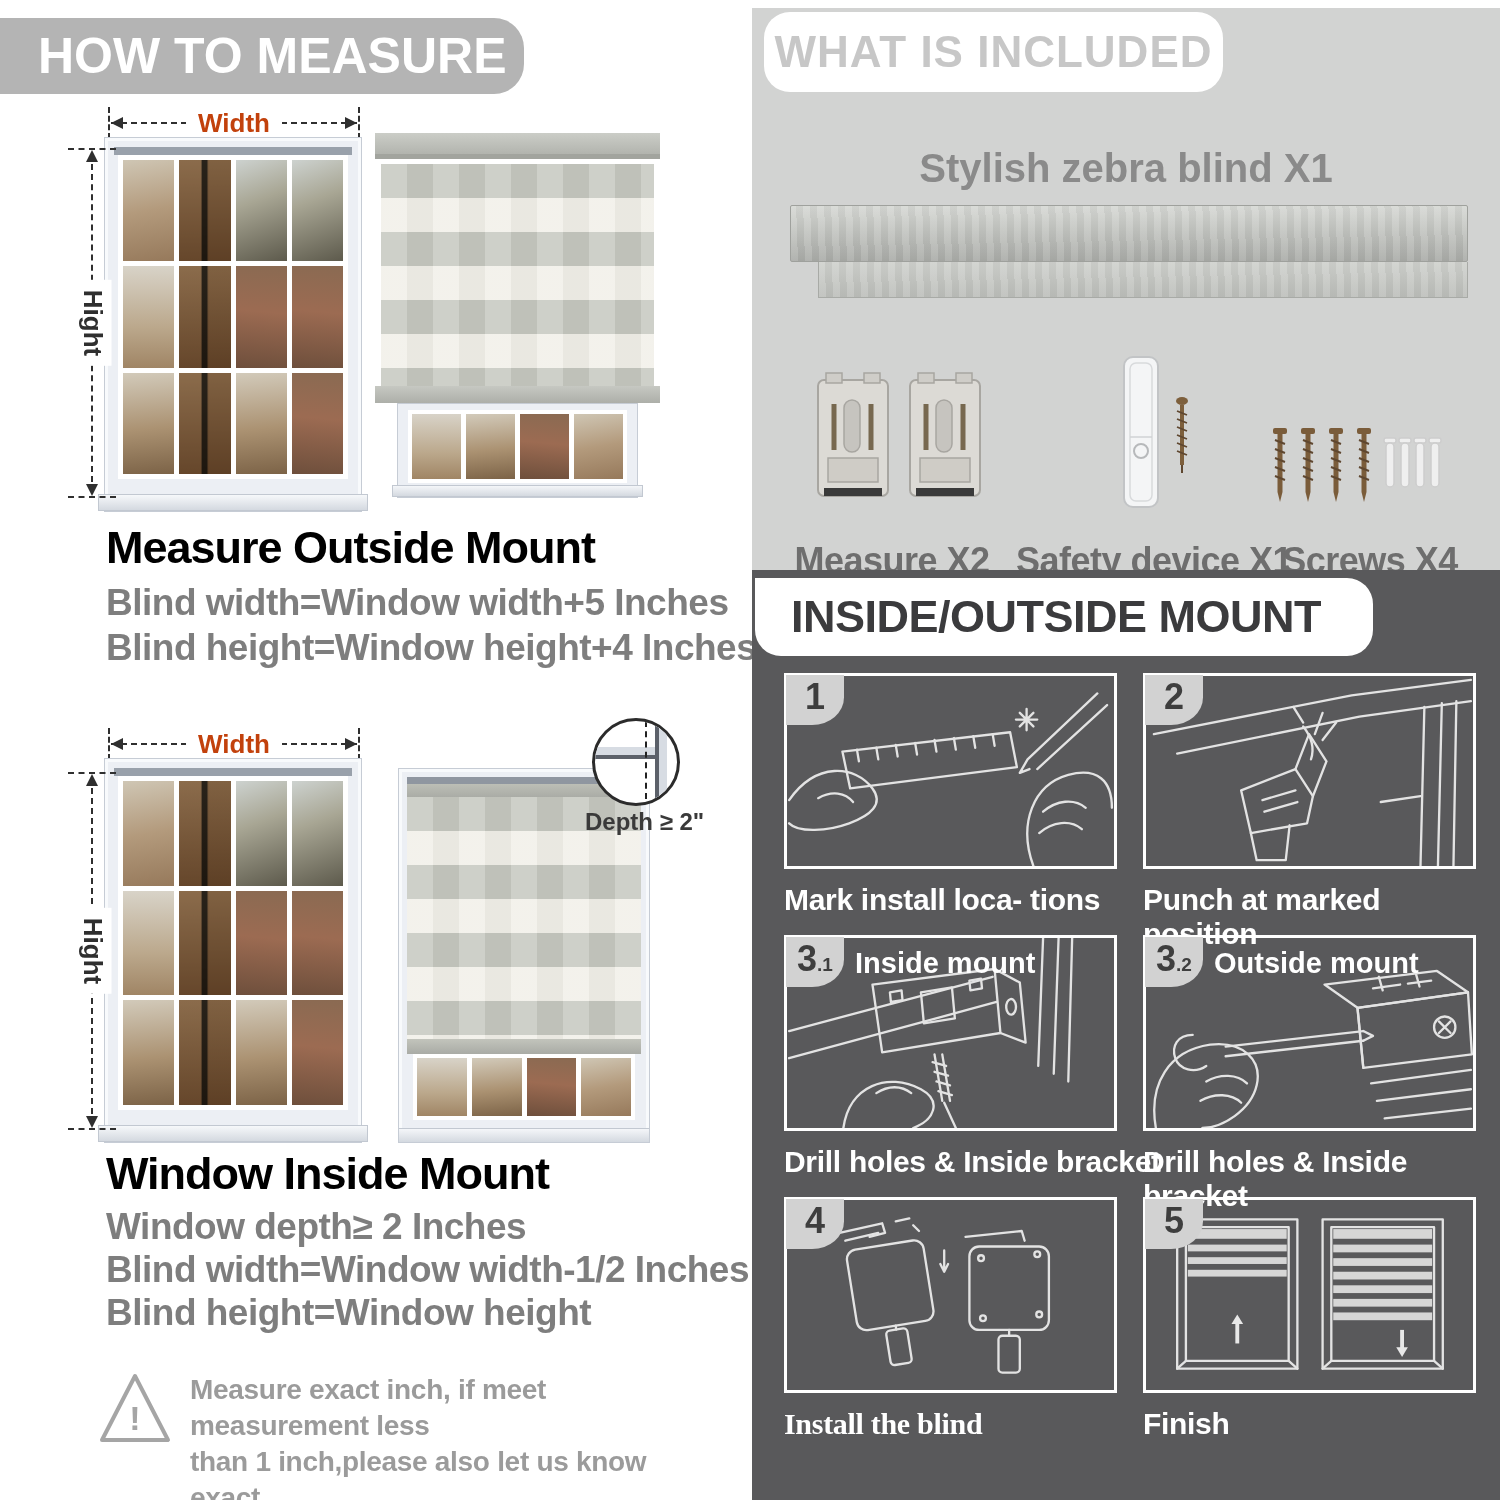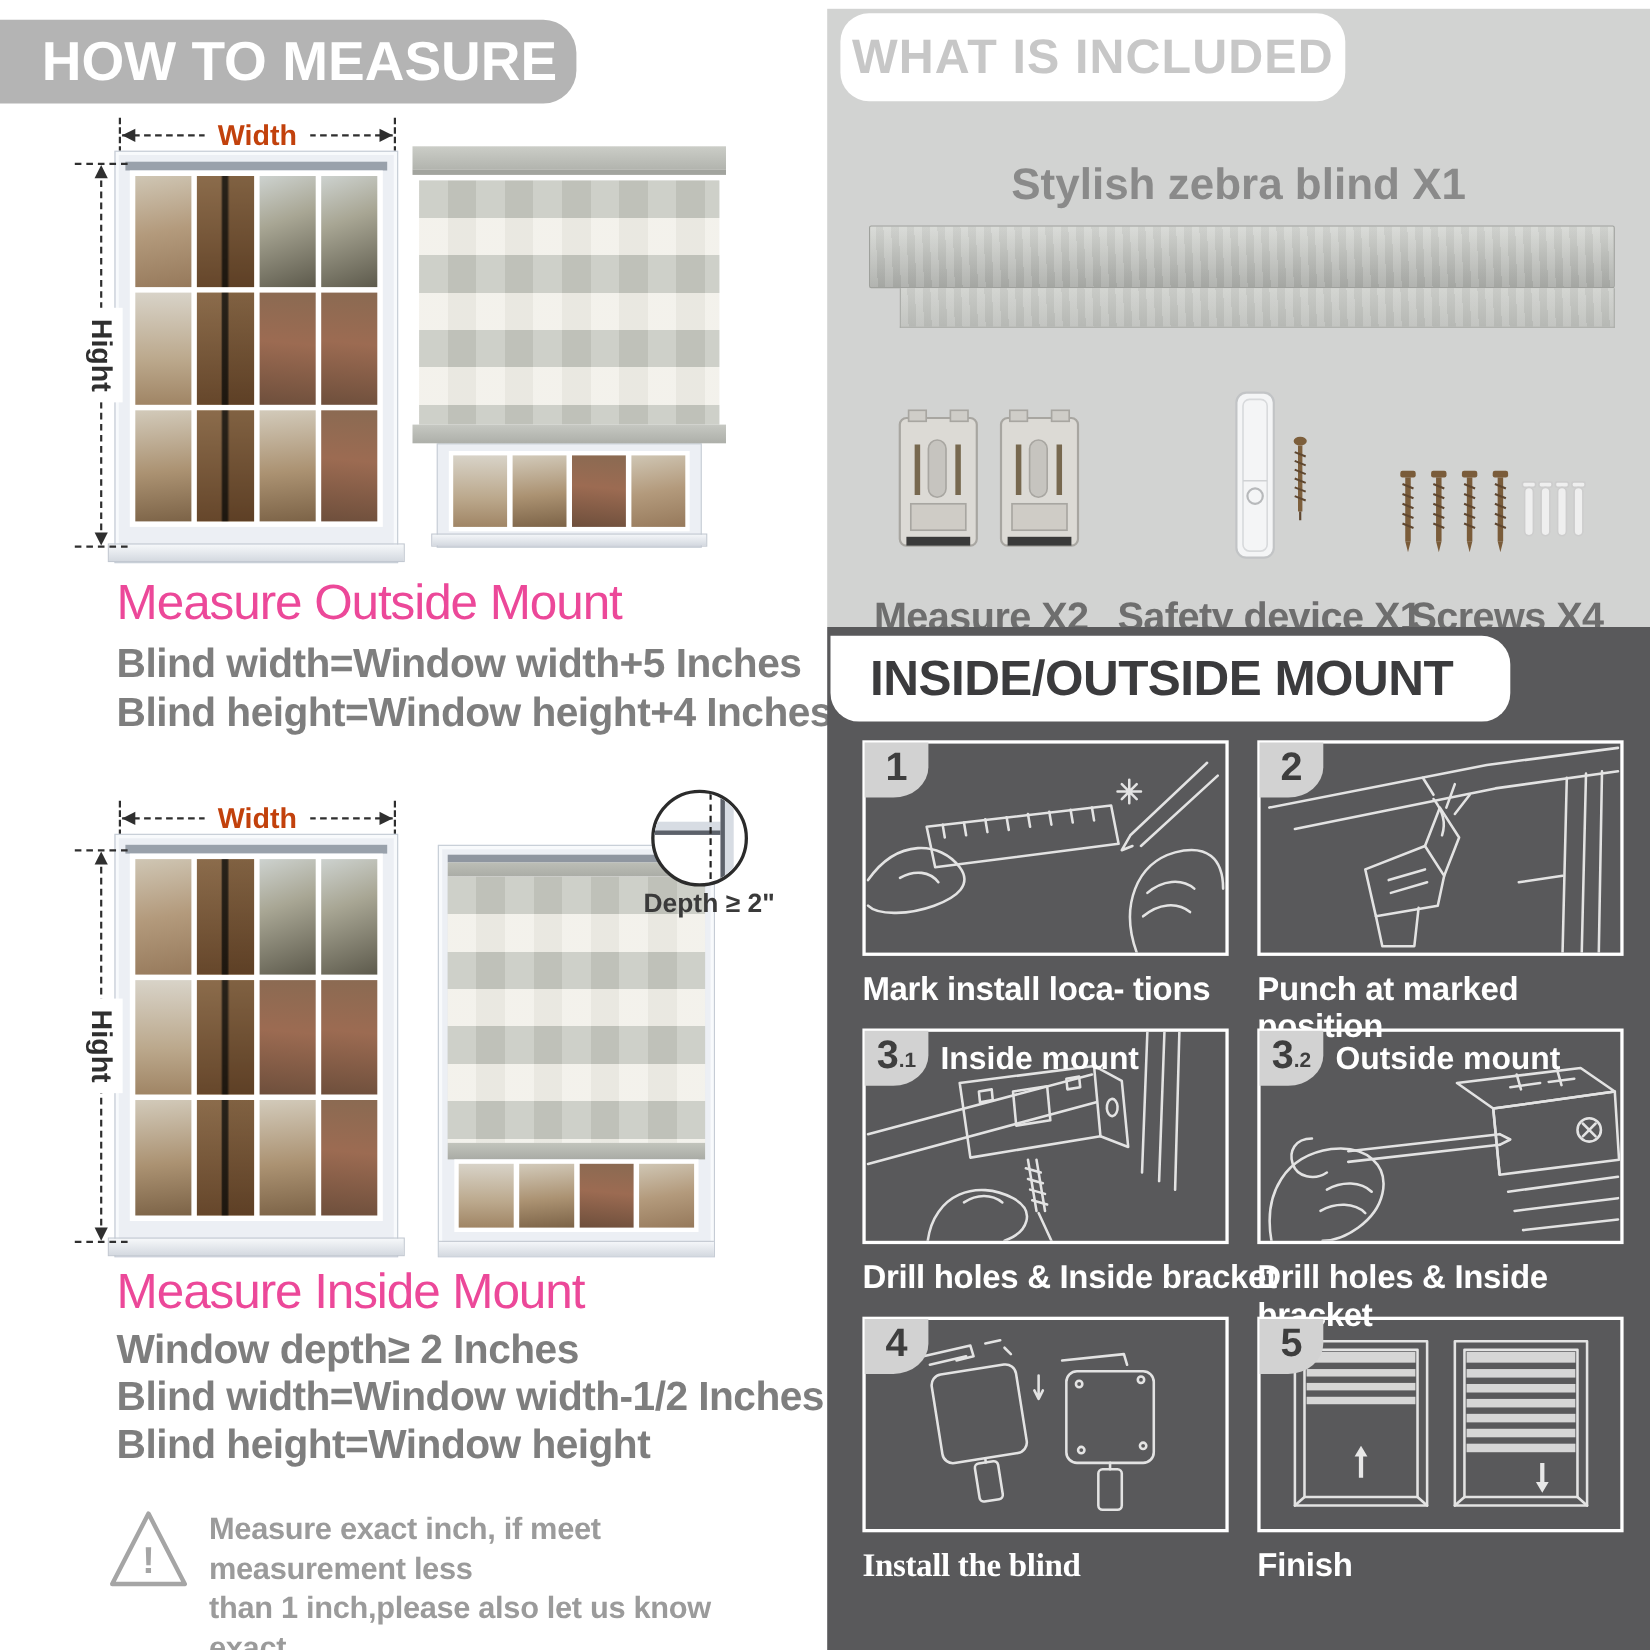--- a/index.html
+++ b/index.html
@@ -6,21 +6,21 @@
   html,body { width:1500px; height:1500px; background:#fff;
     font-family:"Liberation Sans", sans-serif; overflow:hidden; }
   .abs { position:absolute; }
   #stage { position:relative; width:1500px; height:1500px; background:#fff; }
 
   
   .pill-gray { left:0; top:18px; width:524px; height:76px; background:#b4b4b4;
     border-radius:0 30px 30px 0; display:flex; align-items:center; padding-left:38px; }
   .pill-gray span { color:#fff; font-weight:bold; font-size:50px; letter-spacing:0; }
 
-  h2.measure-h { position:absolute; color:#ec4899; font-size:45px; font-weight:normal; letter-spacing:-1px; }
+  h2.measure-h { position:absolute; color:#000000; font-size:45px; font-weight:bold; letter-spacing:-1px; }
   p.measure-p { position:absolute; color:#7e7e7e; font-size:37px; font-weight:bold; letter-spacing:-0.5px; }
 
   
   .harrow { position:absolute; height:26px; }
   .harrow .line { position:absolute; left:3px; right:3px; top:12px; border-top:2px dashed #2f2f2f; }
   .harrow .tick { position:absolute; top:-3px; height:32px; border-left:2px dashed #2f2f2f; }
   .harrow .tick.l { left:0; } .harrow .tick.r { right:0; }
   .harrow .ah { position:absolute; top:7px; width:0; height:0; border-top:6px solid transparent; border-bottom:6px solid transparent; }
   .harrow .ah.l { left:3px; border-right:12px solid #2f2f2f; }
   .harrow .ah.r { right:3px; border-left:12px solid #2f2f2f; }
@@ -268,21 +268,21 @@
     <div class="bi-sill"></div>
   </div>
 
   <div class="depth-circle" style="left:592px; top:718px;">
     <div class="dc-hband"></div>
     <div class="dc-vband"></div>
     <div class="dc-dash"></div>
   </div>
   <span class="depth-lbl" style="left:585px; top:808px;">Depth ≥ 2"</span>
 
-  <h2 class="measure-h" style="left:106px; top:1148px;">Measure Inside Mount</h2>
+  <h2 class="measure-h" style="left:106px; top:1148px;">Window Inside Mount</h2>
   <p class="measure-p" style="left:106px; top:1206px;">Window depth≥ 2 Inches</p>
   <p class="measure-p" style="left:106px; top:1249px;">Blind width=Window width-1/2 Inches</p>
   <p class="measure-p" style="left:106px; top:1292px;">Blind height=Window height</p>
 
   <svg class="abs" style="left:96px; top:1368px;" width="78" height="84" viewBox="0 0 78 84">
     <path d="M39 8 L72 72 L6 72 Z" fill="none" stroke="#a5a5a5" stroke-width="4" stroke-linejoin="round"></path>
     <text x="39" y="62" text-anchor="middle" font-size="34" font-weight="bold" fill="#a5a5a5" font-family="Liberation Sans, sans-serif">!</text>
   </svg>
   <div class="warn-text" style="left:190px; top:1372px; width:470px;">
     <div>Measure exact inch, if meet measurement less</div>

